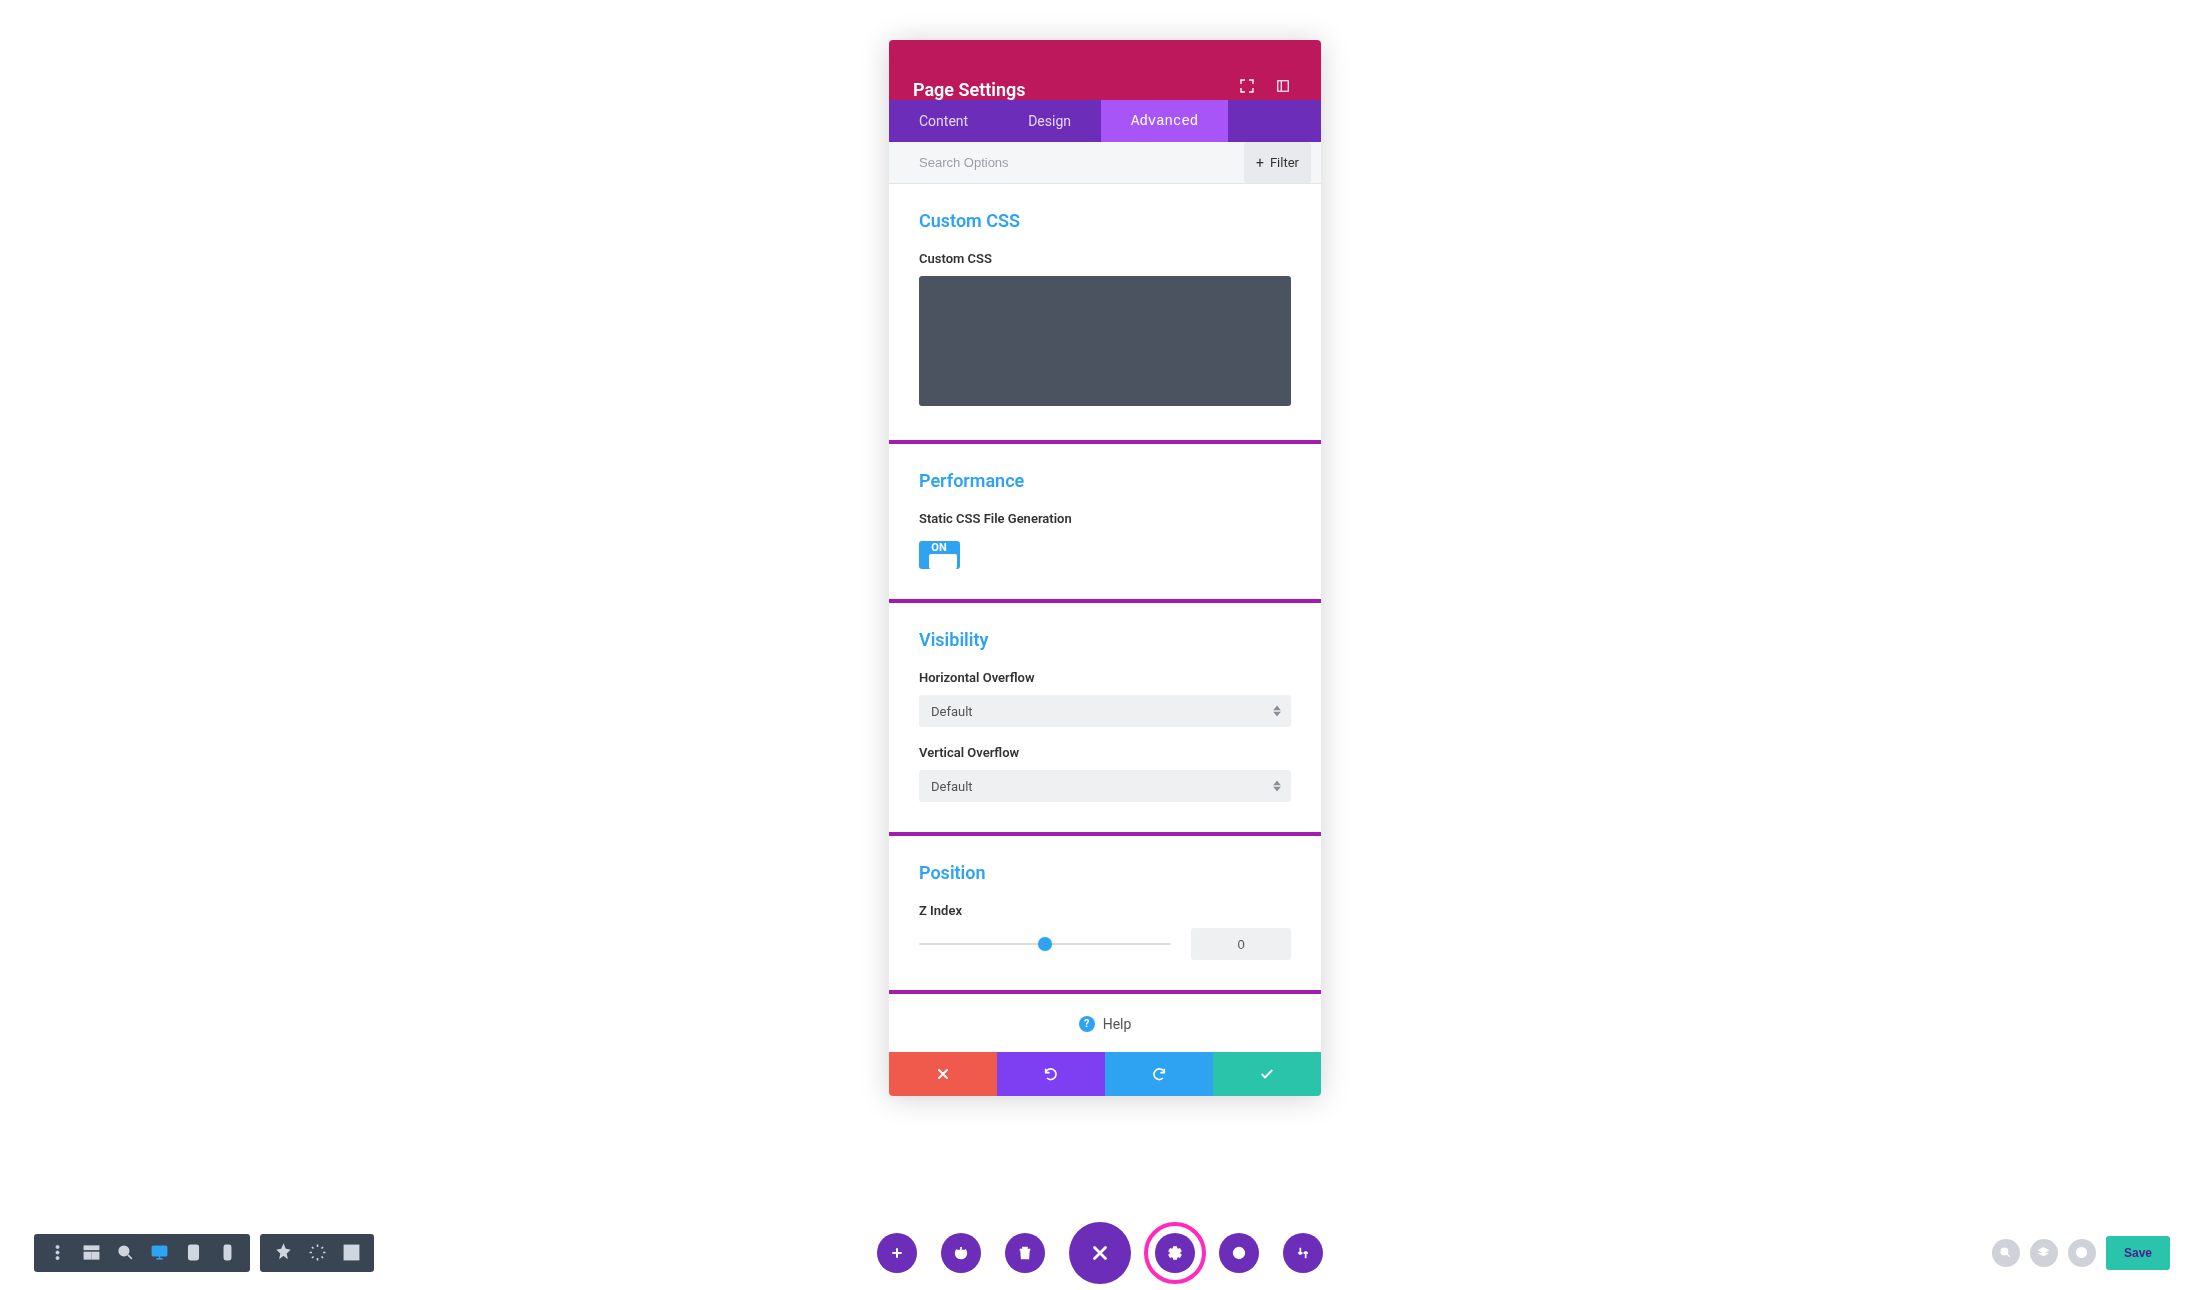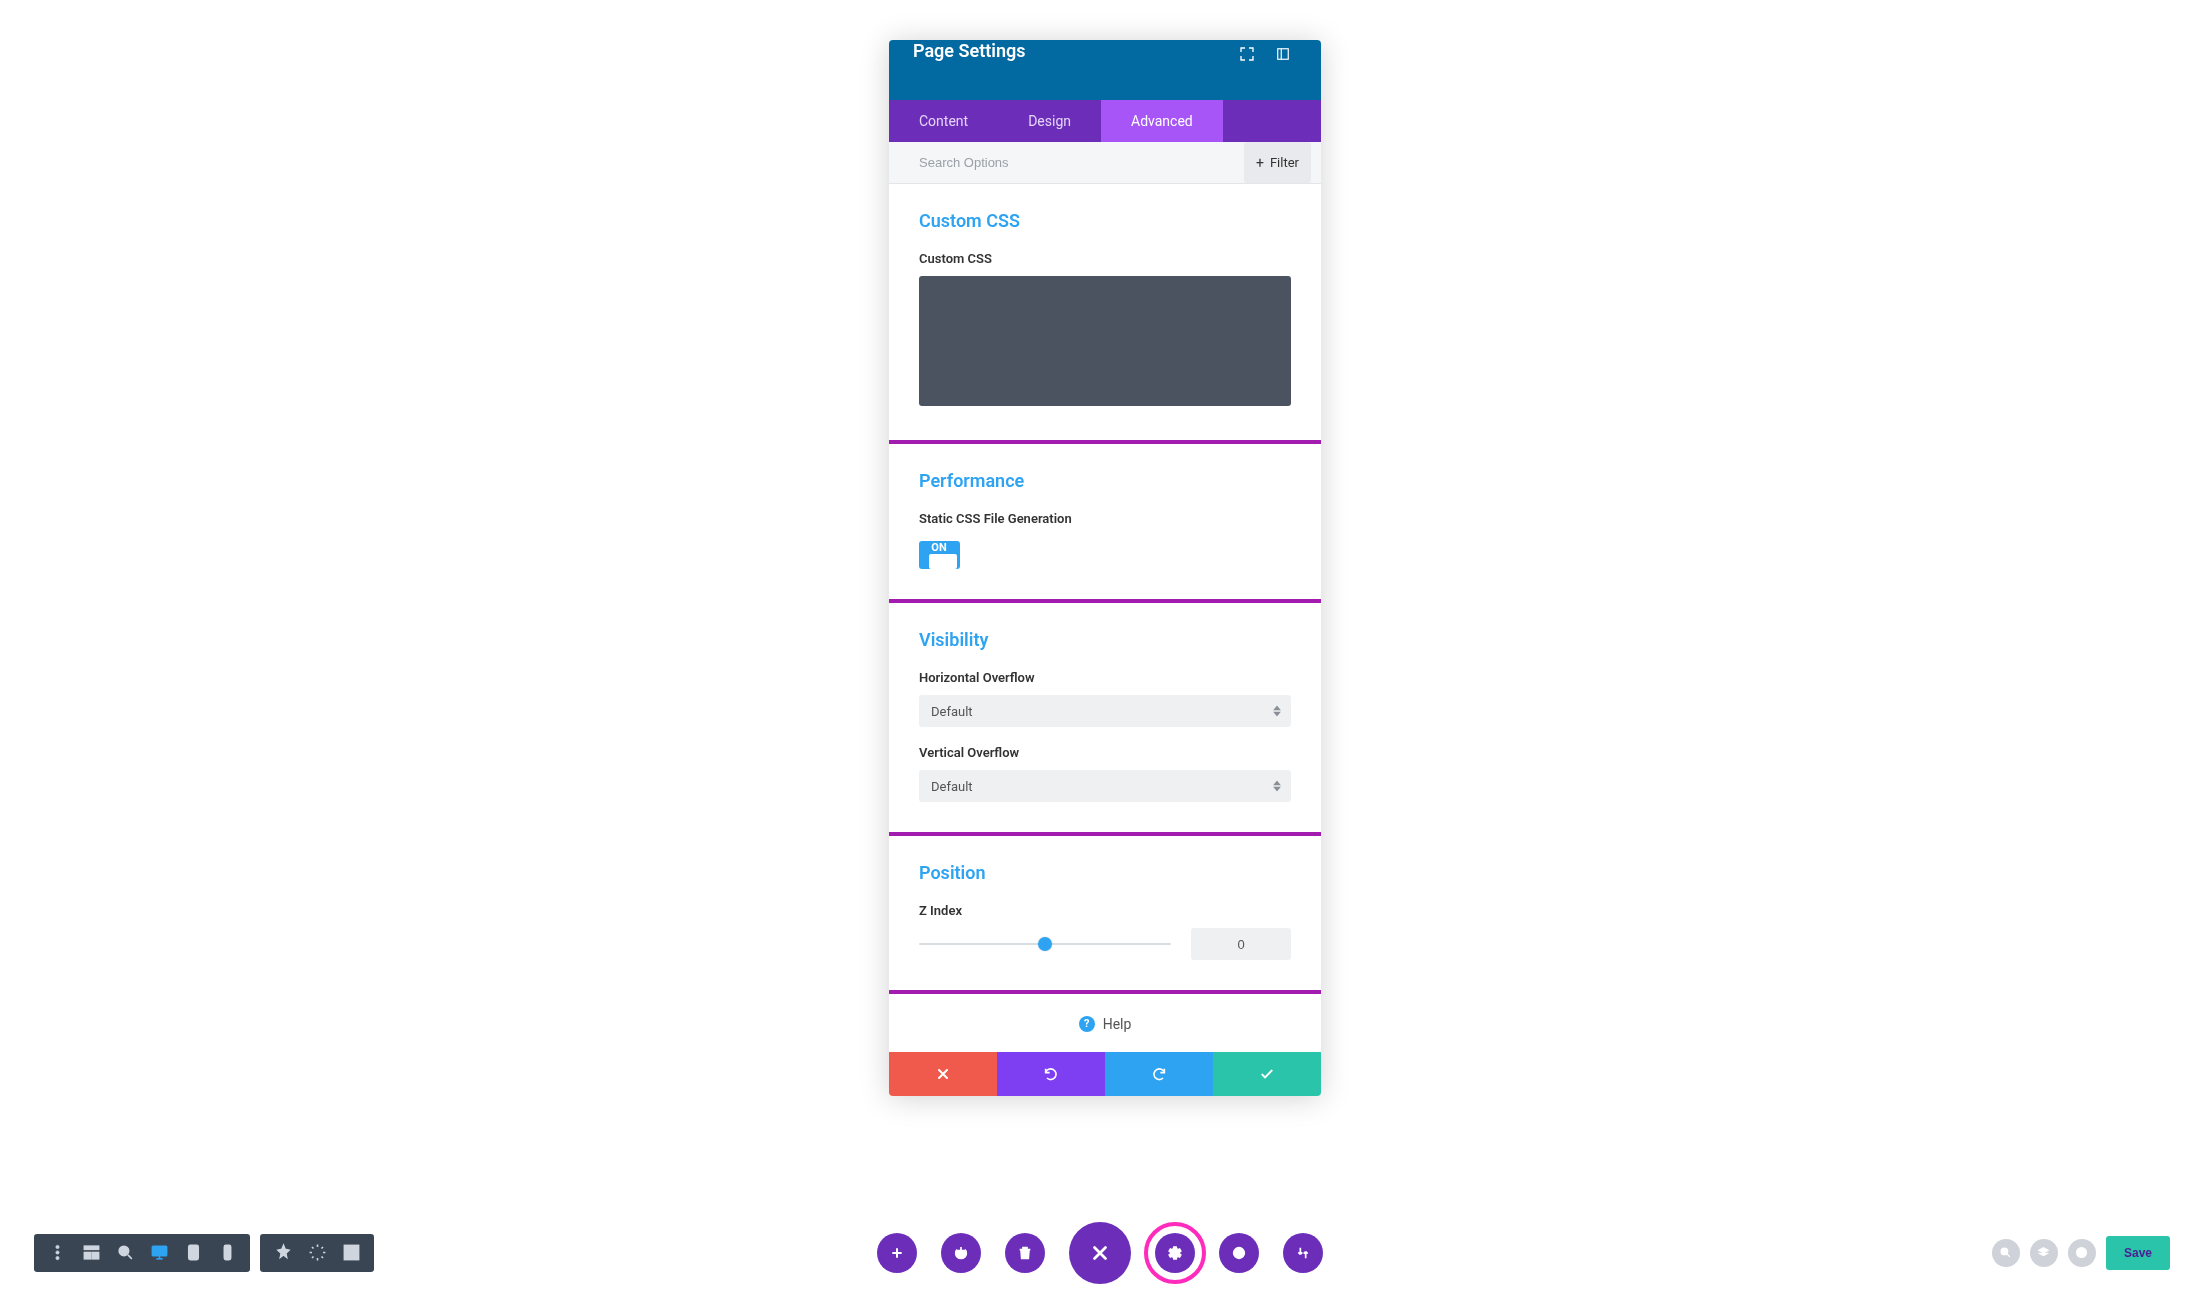--- a/index.html
+++ b/index.html
@@ -18,25 +18,25 @@
     position: absolute;
     left: 889px;
     top: 40px;
     width: 432px;
     background: #fff;
     box-shadow: 0 2px 30px rgba(0,0,0,0.18);
     border-radius: 4px;
     overflow: hidden;
   }
   .panel-header {
-    background: #0369a1;
+    background: #be185d;
     color: #fff;
     height: 60px;
     display: flex;
-    align-items: flex-start;
+    align-items: flex-end;
     padding: 0 24px;
   }
   .panel-header h2 {
     font-size: 18px;
     font-weight: 600;
     flex: 1;
   }
   .panel-header .hbtn {
     width: 28px;
     height: 28px;
@@ -57,20 +57,21 @@
   .tab {
     padding: 0 30px;
     line-height: 42px;
     font-size: 14px;
     color: #e5d4fa;
     cursor: pointer;
   }
   .tab.active {
     background: #a855f7;
     color: #fff;
+    font-family: Liberation Mono, monospace;
   }
 
   .searchbar {
     display: flex;
     background: #f5f6f8;
     border-bottom: 1px solid #e5e5e8;
     height: 42px;
     padding: 0 10px 0 30px;
   }
   .searchbar input {

